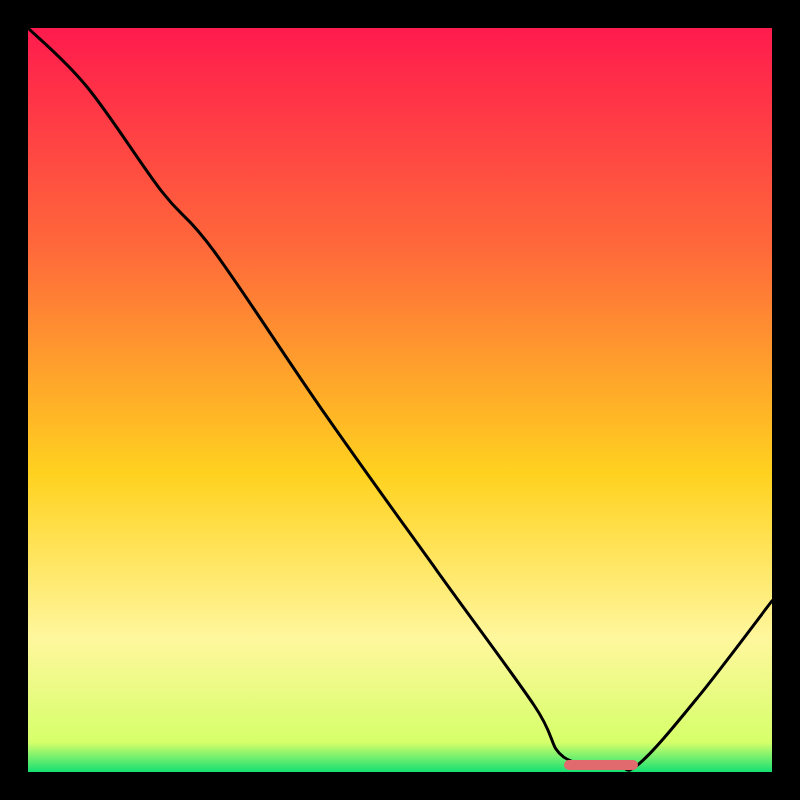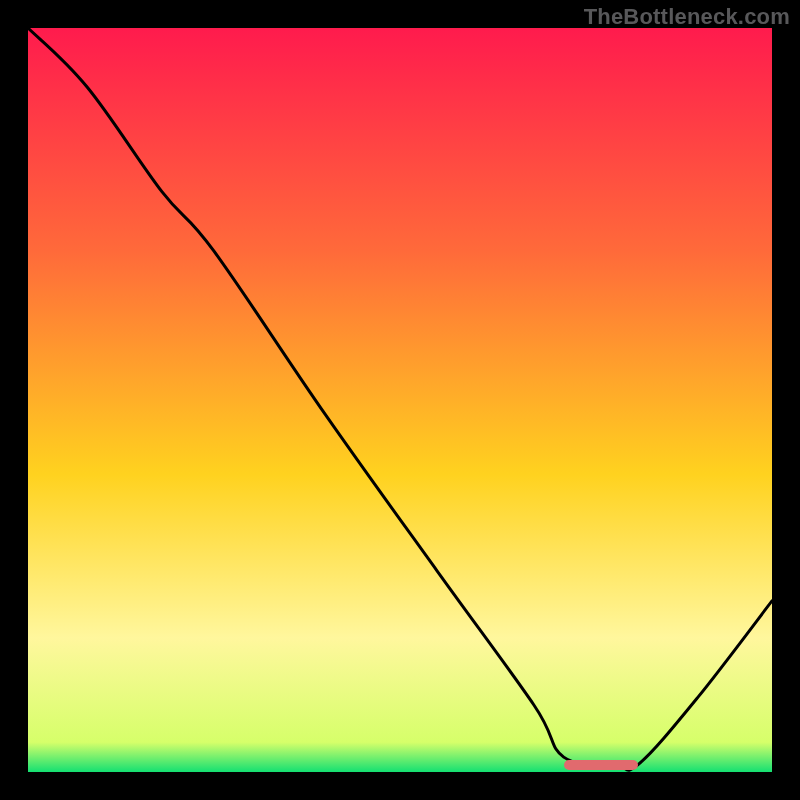--- a/index.html
+++ b/index.html
@@ -55,21 +55,20 @@
     font-size: 22px;
     color: #58585a;
     letter-spacing: 0.2px;
   }
 </style>
 </head>
 <body>
 
 <div class="frame">
 
-  <div class="watermark">TheBottleneck.com</div>
 
   <div class="plot">
 
     <svg class="gradient-bg" viewBox="0 0 744 744" preserveAspectRatio="none">
       <defs>
         <linearGradient id="bgGrad" x1="0" y1="0" x2="0" y2="1">
 
         <stop offset="0.0%" stop-color="#ff1b4d"></stop>
             <stop offset="30.0%" stop-color="#ff6a3a"></stop>
             <stop offset="60.0%" stop-color="#ffd21f"></stop>

